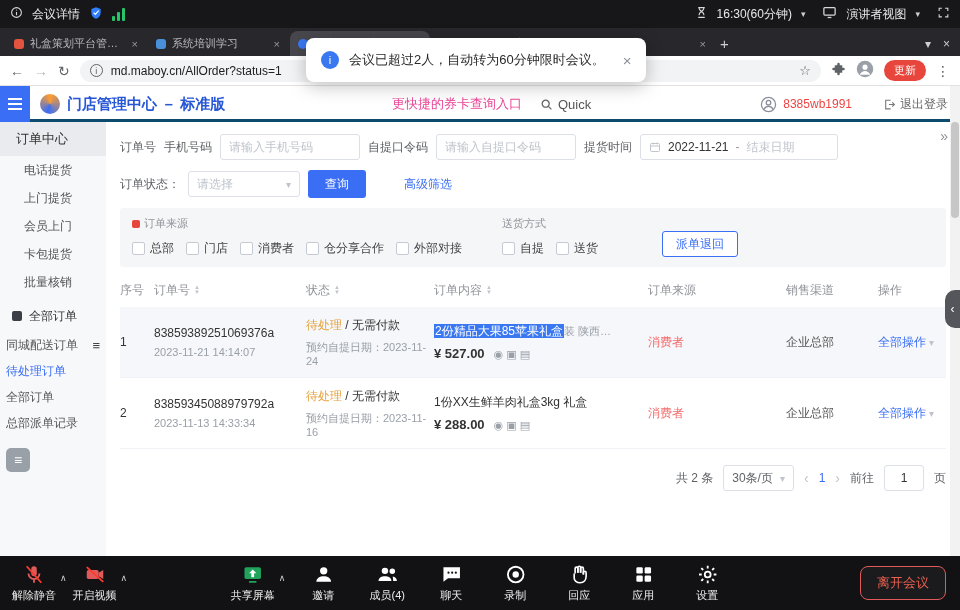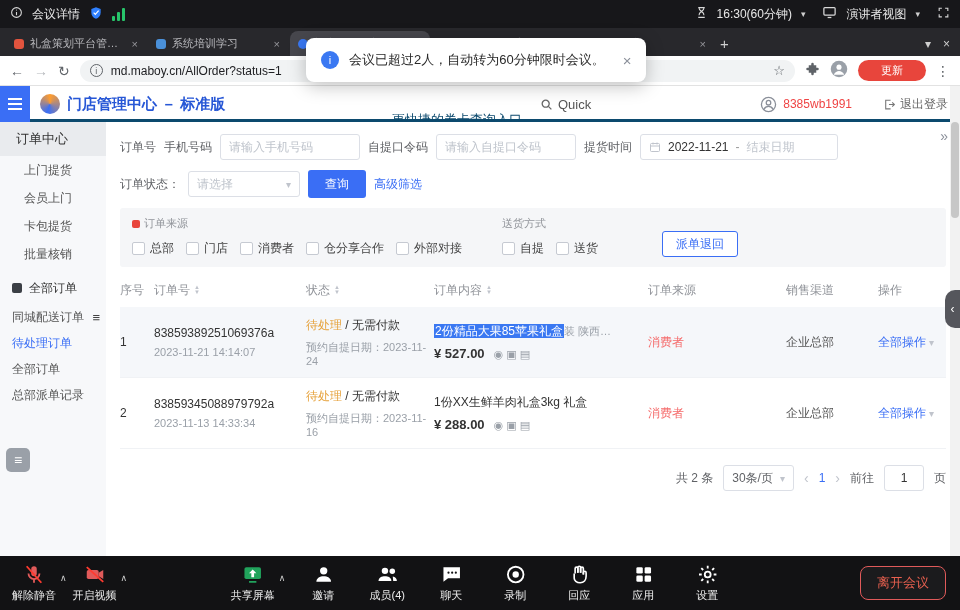--- a/index.html
+++ b/index.html
@@ -32,64 +32,64 @@
 
   .navbar { height:30px; background:#fff; border-bottom:1px solid #e2e2e2; display:flex; align-items:center; gap:10px; padding:0 10px; flex:none; }
   .nav-ic { color:#5f6368; font-size:14px; line-height:1; }
   .nav-ic.dim { color:#b5b8bc; }
   .urlpill { flex:1; height:22px; background:#f1f3f4; border-radius:12px; display:flex; align-items:center; gap:8px; padding:0 10px; min-width:0; }
   .ibadge { width:13px; height:13px; border:1px solid #5f6368; border-radius:50%; color:#5f6368; font-size:9px;
             display:flex; align-items:center; justify-content:center; flex:none; }
   .url { font-size:12px; color:#202124; white-space:nowrap; overflow:hidden; }
   .star { margin-left:auto; color:#5f6368; font-size:13px; }
   .nav-right { display:flex; align-items:center; gap:10px; }
-  .update-pill { background:#e8453c; color:#fff; font-size:11px; padding:3px 23px; border-radius:11px; white-space:nowrap; }
+  .update-pill { background:#e8453c; color:#fff; font-size:11px; padding:3px 10px; border-radius:11px; white-space:nowrap; }
 
   
   .apphd { height:36px; background:#fff; border-bottom:3px solid #0c4a6e; position:relative; flex:none; }
   .burger { position:absolute; left:0; top:0; width:30px; height:36px; background:#3a6ef5;
             display:flex; flex-direction:column; justify-content:center; align-items:center; gap:3px; }
   .burger i { width:14px; height:2px; background:#fff; display:block; }
   .logo { position:absolute; left:40px; top:0; height:36px; display:flex; align-items:center; gap:7px; }
   .logo-ic { width:20px; height:20px; border-radius:50%; background:conic-gradient(#ff9d2e,#3a6ef5 55%,#ff9d2e); }
   .logo-tx { font-size:15px; font-weight:bold; color:#2757d6; }
-  .quicklink { position:absolute; left:392px; top:16px; height:36px; display:flex; align-items:center; color:#0c4a6e; font-size:13px; }
+  .quicklink { position:absolute; left:392px; top:0; height:36px; display:flex; align-items:center; color:#ec4899; font-size:13px; }
   .quick { position:absolute; left:540px; top:0; height:36px; display:flex; align-items:center; gap:5px; color:#555; font-size:13px; }
   .userbox { position:absolute; right:108px; top:0; height:36px; display:flex; align-items:center; gap:6px; color:#ef4444; font-size:12px; }
   .logout { position:absolute; right:12px; top:0; height:36px; display:flex; align-items:center; gap:4px; color:#666; font-size:12px; }
 
   
   .appbody { flex:1; display:flex; min-height:0; background:#fff; position:relative; }
   .sidebar { width:106px; background:#f7f8fa; flex:none; position:relative; color:#454545; }
   .side-title { height:34px; display:flex; align-items:center; padding-left:16px; background:#e9ebee; color:#333; font-size:13px; }
   .side-item { height:28px; display:flex; align-items:center; padding-left:24px; color:#555; font-size:12px; }
   .side-group { height:32px; display:flex; align-items:center; gap:7px; padding-left:12px; color:#333; margin-top:4px; font-size:12px; }
   .side-group .sq { width:10px; height:10px; background:#3b3f45; border-radius:2px; flex:none; }
-  .side-sub { height:26px; display:flex; align-items:center; padding-left:12px; color:#555; font-size:12px; position:relative; }
+  .side-sub { height:26px; display:flex; align-items:center; padding-left:6px; color:#555; font-size:12px; position:relative; }
   .side-sub.active { color:#3a6ef5; }
   .side-sub .mini { position:absolute; right:6px; color:#444; font-size:13px; }
   .side-float { position:absolute; left:6px; top:326px; width:24px; height:24px; border-radius:5px; background:#9aa0a8;
                 display:flex; align-items:center; justify-content:center; color:#fff; font-size:14px; }
 
   .content { flex:1; padding:8px 14px 0; min-width:0; background:#fff; position:relative; }
   .collapse { position:absolute; top:6px; right:12px; color:#8a8f99; font-size:14px; }
 
   .frow { display:flex; align-items:center; gap:8px; margin:4px 0 10px; }
   .flabel { color:#606266; font-size:12px; flex:none; }
   .inp { height:26px; border:1px solid #dcdfe6; border-radius:3px; padding:0 8px; font-size:12px; color:#333; background:#fff; outline:none; }
   .inp::placeholder { color:#bfc4cc; }
   .w150{width:150px;} .w140{width:140px;}
   .datebox { height:26px; border:1px solid #dcdfe6; border-radius:3px; display:flex; align-items:center; gap:7px;
              padding:0 8px; width:198px; background:#fff; }
   .datev { color:#333; } .datesep { color:#999; } .dateph { color:#bfc4cc; }
   .selectbox { height:26px; width:112px; border:1px solid #dcdfe6; border-radius:3px; display:flex; align-items:center;
                justify-content:space-between; padding:0 8px; color:#bfc4cc; background:#fff; }
   .caret { color:#c0c4cc; font-size:10px; }
   .btn-primary { height:28px; padding:0 17px; background:#3a6ef5; color:#fff; border:none; border-radius:3px; font-size:12px; }
-  .link { color:#3a6ef5; font-size:12px; }
+  .link { color:#3a6ef5; font-size:12px;margin-left:30px; }
 
   .panel { background:#f5f6f8; border-radius:3px; padding:8px 12px 10px; display:flex; align-items:flex-end; gap:40px;
            margin-bottom:6px; }
   .pgroup { display:flex; flex-direction:column; gap:9px; }
   .pglabel { font-size:11px; color:#909399; display:flex; align-items:center; gap:4px; }
   .red-tag { width:8px; height:8px; background:#e8453c; border-radius:2px; display:inline-block; }
   .cbrow { display:flex; align-items:center; gap:12px; }
   .cb { display:flex; align-items:center; gap:5px; color:#444; font-size:12px; }
   .cb .box { width:13px; height:13px; border:1px solid #c6cad2; border-radius:2px; background:#fff; flex:none; }
   .btn-outline { height:26px; padding:0 13px; border:1px solid #3a6ef5; color:#3a6ef5; background:#fff; border-radius:3px;
@@ -286,20 +286,21 @@
             <path d="M14 4H5v16h9"></path>
             <path d="M11 12h10M17 8l4 4-4 4"></path>
           </svg>
         <span>退出登录</span>
       </div>
     </div>
 
     <div class="appbody">
       <div class="sidebar">
         <div class="side-title">订单中心</div>
+        <div class="side-item">电话提货</div>
         <div class="side-item">上门提货</div>
         <div class="side-item">会员上门</div>
         <div class="side-item">卡包提货</div>
         <div class="side-item">批量核销</div>
         <div class="side-group">
           <span class="sq"></span>
           <span>全部订单</span>
         </div>
         <div class="side-sub">
           <span>同城配送订单</span>

